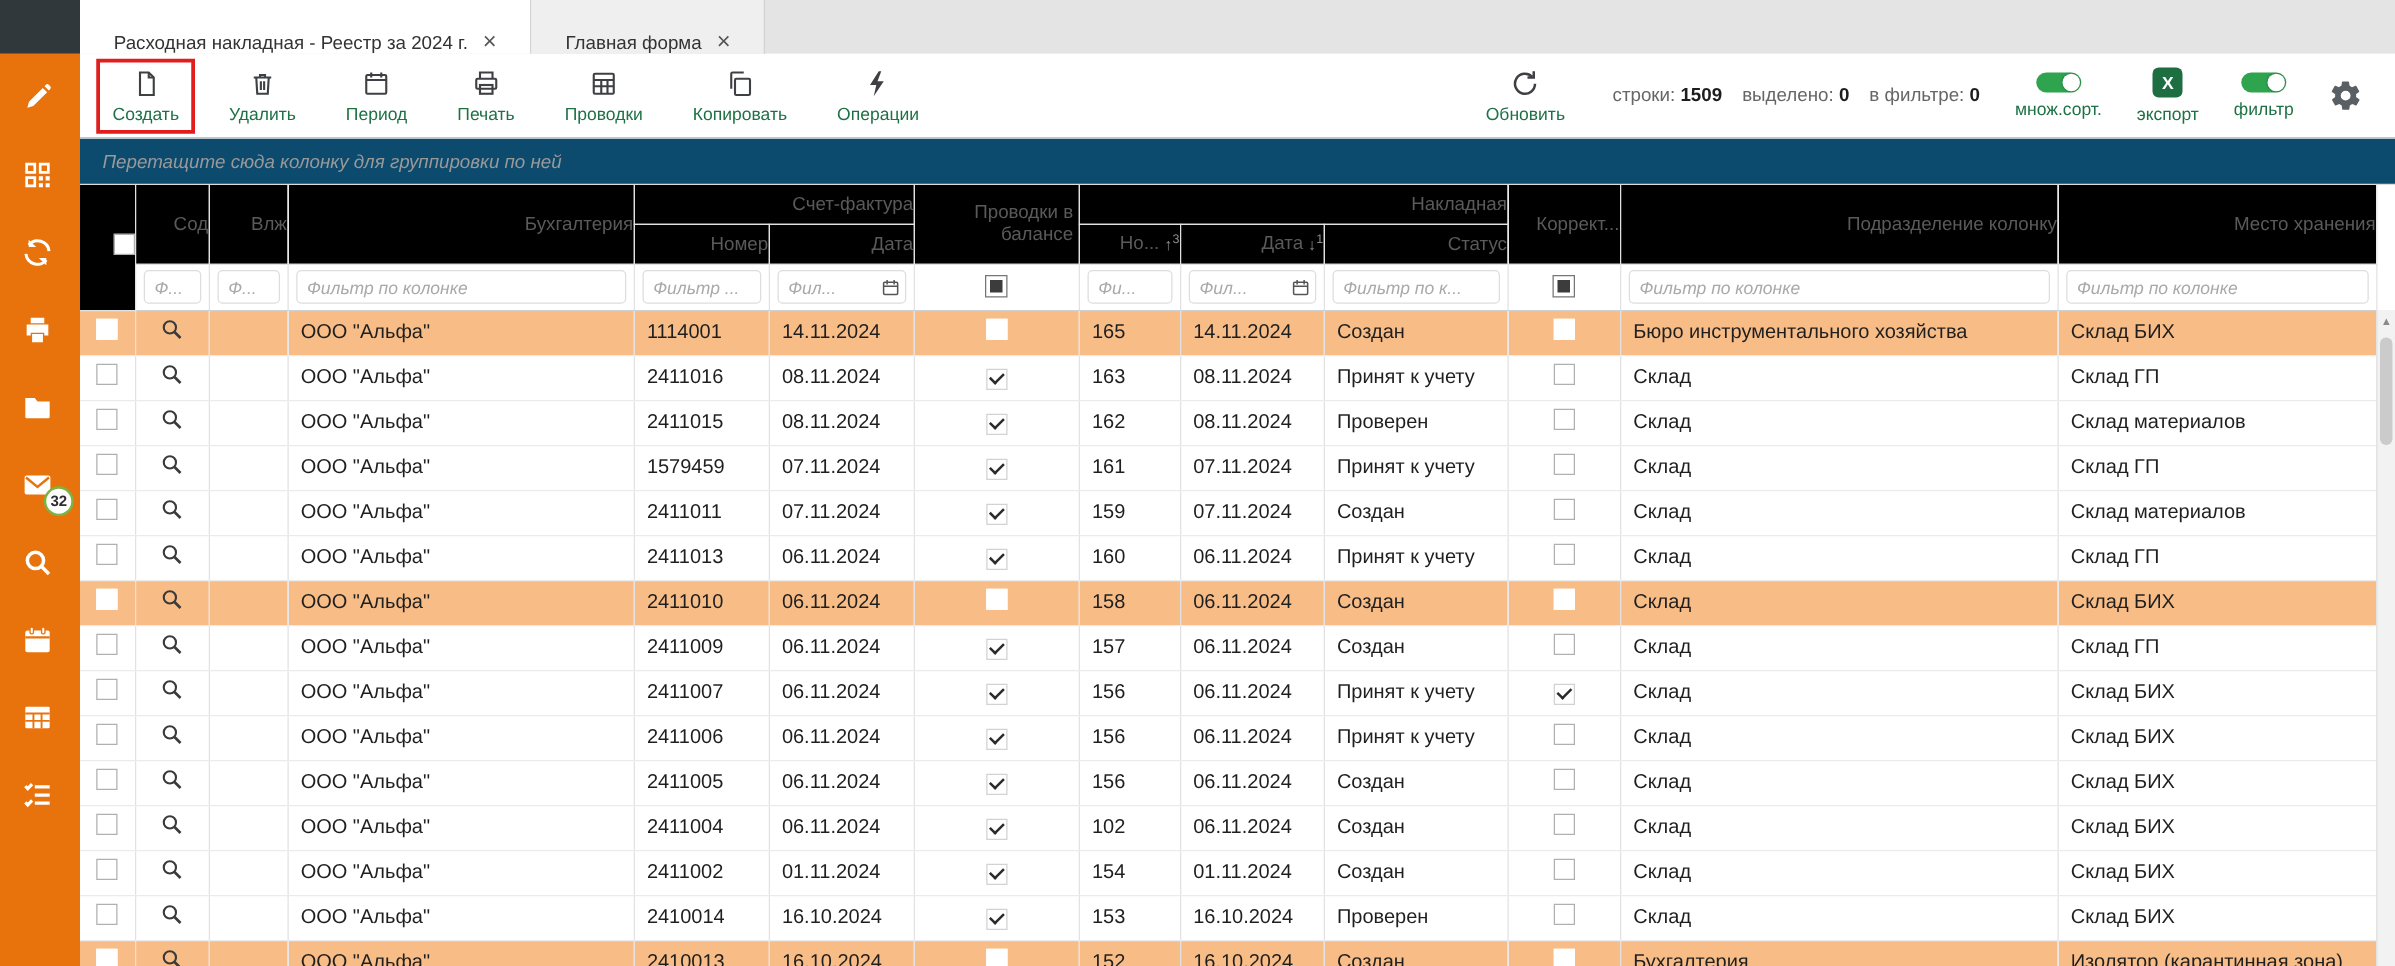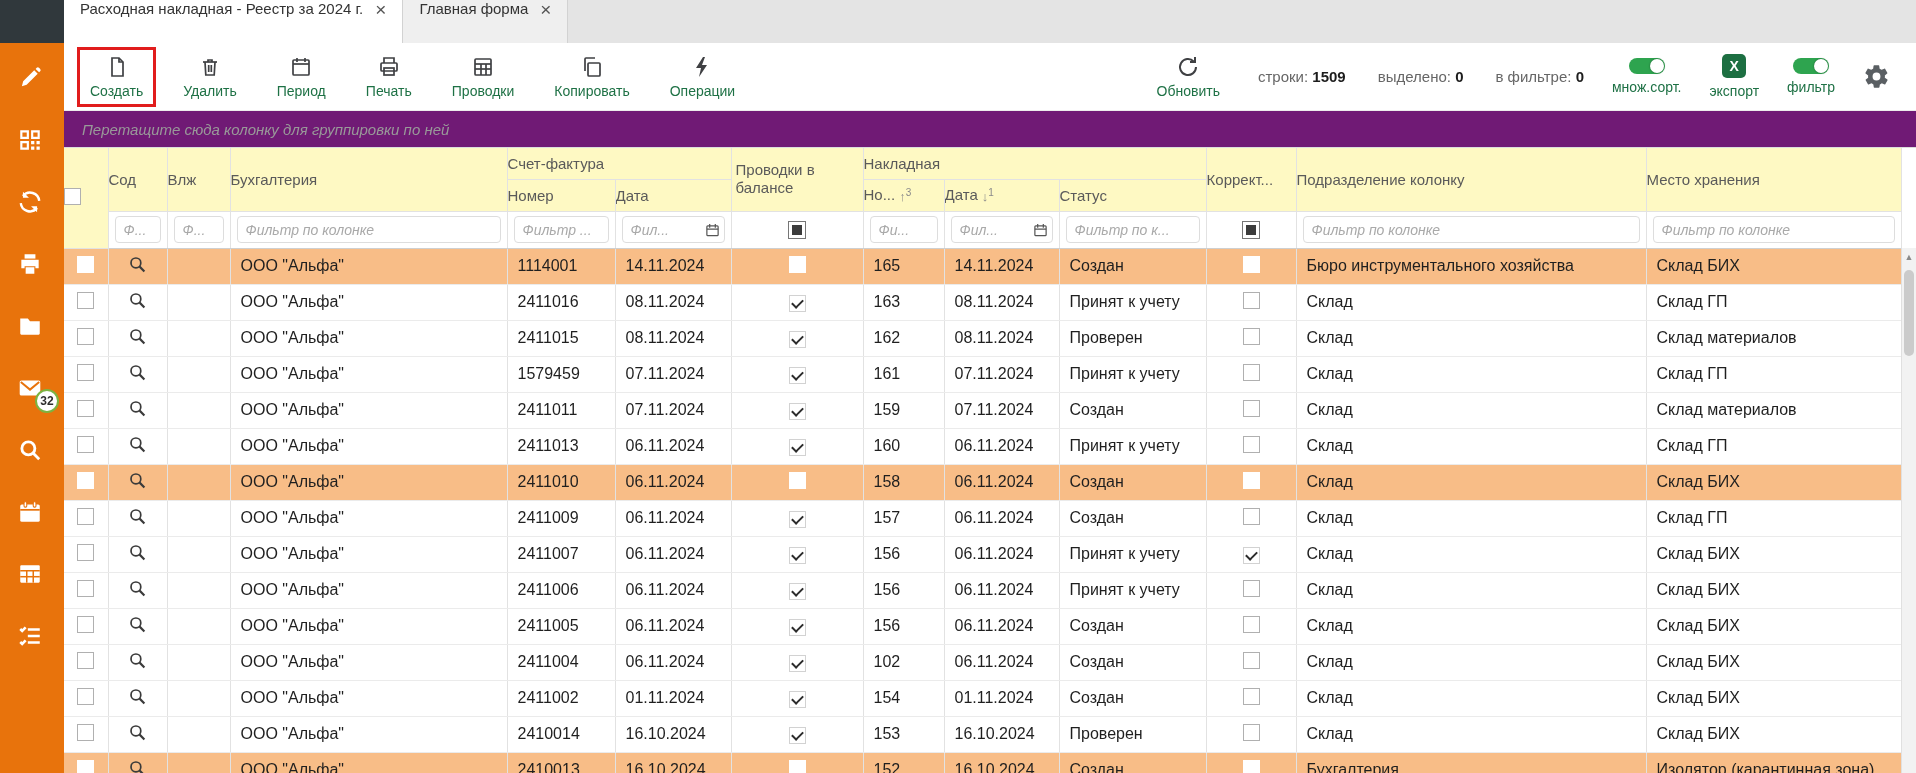--- a/index.html
+++ b/index.html
@@ -9,46 +9,46 @@
   
   .corner{position:absolute;left:0;top:0;width:64px;height:43px;background:#30383c;z-index:6}
   .sidebar{position:absolute;left:0;top:43px;width:64px;height:730px;background:#e8730c;display:flex;flex-direction:column;align-items:center;gap:32px;padding-top:20px;z-index:5}
   .side-item{width:30px;height:30px;display:flex;align-items:center;justify-content:flex-start;position:relative;cursor:pointer;flex:0 0 auto}
   .badge{position:absolute;right:-12px;bottom:-10px;width:24px;height:24px;border-radius:50%;background:#fff;border:2px solid #7cb342;color:#2e2e2e;font-size:12px;font-weight:bold;display:flex;align-items:center;justify-content:center;z-index:7}
 
   
   .main{position:absolute;left:64px;top:0;width:1852px;height:773px}
 
   .tabbar{height:43px;background:#e4e4e4;display:flex;align-items:stretch}
-  .tab{display:flex;align-items:flex-start;gap:12px;padding:0 16px;font-size:15px;color:#333;background:#efefef;border-right:1px solid #d2d2d2;cursor:pointer;white-space:nowrap}
+  .tab{display:flex;align-items:flex-end;gap:12px;padding:0 27px;font-size:15px;color:#333;background:#efefef;border-right:1px solid #d2d2d2;cursor:pointer;white-space:nowrap}
   .tab.active{background:#fff}
   .tab-close{font-size:19px;color:#555;line-height:1;cursor:pointer}
 
   .toolbar{height:67px;background:#fff;display:flex;align-items:center;padding:0 26px 0 16px}
   .tbtn{display:flex;flex-direction:column;align-items:center;justify-content:center;gap:4px;padding:5px 10px;min-width:66px;cursor:pointer;margin-right:20px}
   .tbtn .lbl{font-size:14px;color:#1e7145;white-space:nowrap}
   .tbtn.create{outline:3px solid #e11d1d}
   .tbtn svg,.mini svg{display:block}
 
   .toolbar-right{margin-left:auto;display:flex;align-items:center;gap:28px}
-  .stats{font-size:15px;color:#666;display:flex;gap:32px;white-space:nowrap}
+  .stats{font-size:15px;color:#666;display:flex;gap:16px;white-space:nowrap}
   .stats b{color:#1d1d1d}
   .mini{display:flex;flex-direction:column;align-items:center;gap:5px;font-size:14px;color:#1e7145;cursor:pointer;white-space:nowrap}
   .toggle{width:36px;height:16px;border-radius:9px;background:#2ea44f;position:relative;cursor:pointer}
   .toggle::after{content:"";position:absolute;right:1px;top:1px;width:14px;height:14px;border-radius:50%;background:#fff;box-shadow:0 0 2px rgba(0,0,0,.45)}
   .excel{width:24px;height:24px;border-radius:5px;background:#1d6f42;color:#fff;font-weight:bold;font-size:14px;display:flex;align-items:center;justify-content:center}
   .gear{cursor:pointer;display:flex;align-items:center}
 
-  .groupbar{height:38px;background:#701a75;border-top:1px solid #ececec;border-bottom:1px solid #dcdcdc;display:flex;align-items:center;padding-left:18px;font-size:15px;font-style:italic;color:#999}
+  .groupbar{height:38px;background:#0c4a6e;border-top:1px solid #ececec;border-bottom:1px solid #dcdcdc;display:flex;align-items:center;padding-left:18px;font-size:15px;font-style:italic;color:#999}
 
   
   .grid-wrap{position:relative;height:625px;overflow:hidden;background:#fff}
   table.grid{border-collapse:collapse;table-layout:fixed;width:1837px}
   th,td{border-right:1px solid #e2e2e2;overflow:hidden;white-space:nowrap}
-  thead th{border-bottom:1px solid #e2e2e2;background:#fef9c3;font-weight:normal;color:#5a5a5a;font-size:15px;text-align:left;vertical-align:middle;cursor:pointer}
+  thead th{border-bottom:1px solid #e2e2e2;background:#000000;font-weight:normal;color:#5a5a5a;font-size:15px;text-align:right;vertical-align:middle;cursor:pointer}
   thead th.grp{cursor:default}
   tr.gh th{height:31px}
   tr.ch th{height:32px}
   th.wrap{white-space:normal;line-height:1.2;padding:0 4px}
   .sort{color:#8a8a8a;font-size:13px;margin-left:4px}
   .sidx{font-size:10px;vertical-align:super}
 
   tr.fr td{height:37px;border-bottom:1px solid #cfcfcf;background:#fff;padding:4px 6px;vertical-align:middle;text-align:center}
   .fin{width:100%;height:27px;border:1px solid #ddd;border-radius:4px;padding:0 8px;font-size:14px;font-family:inherit;color:#333;background:#fff}
   .fin::placeholder{color:#a9a9a9;font-style:italic}

